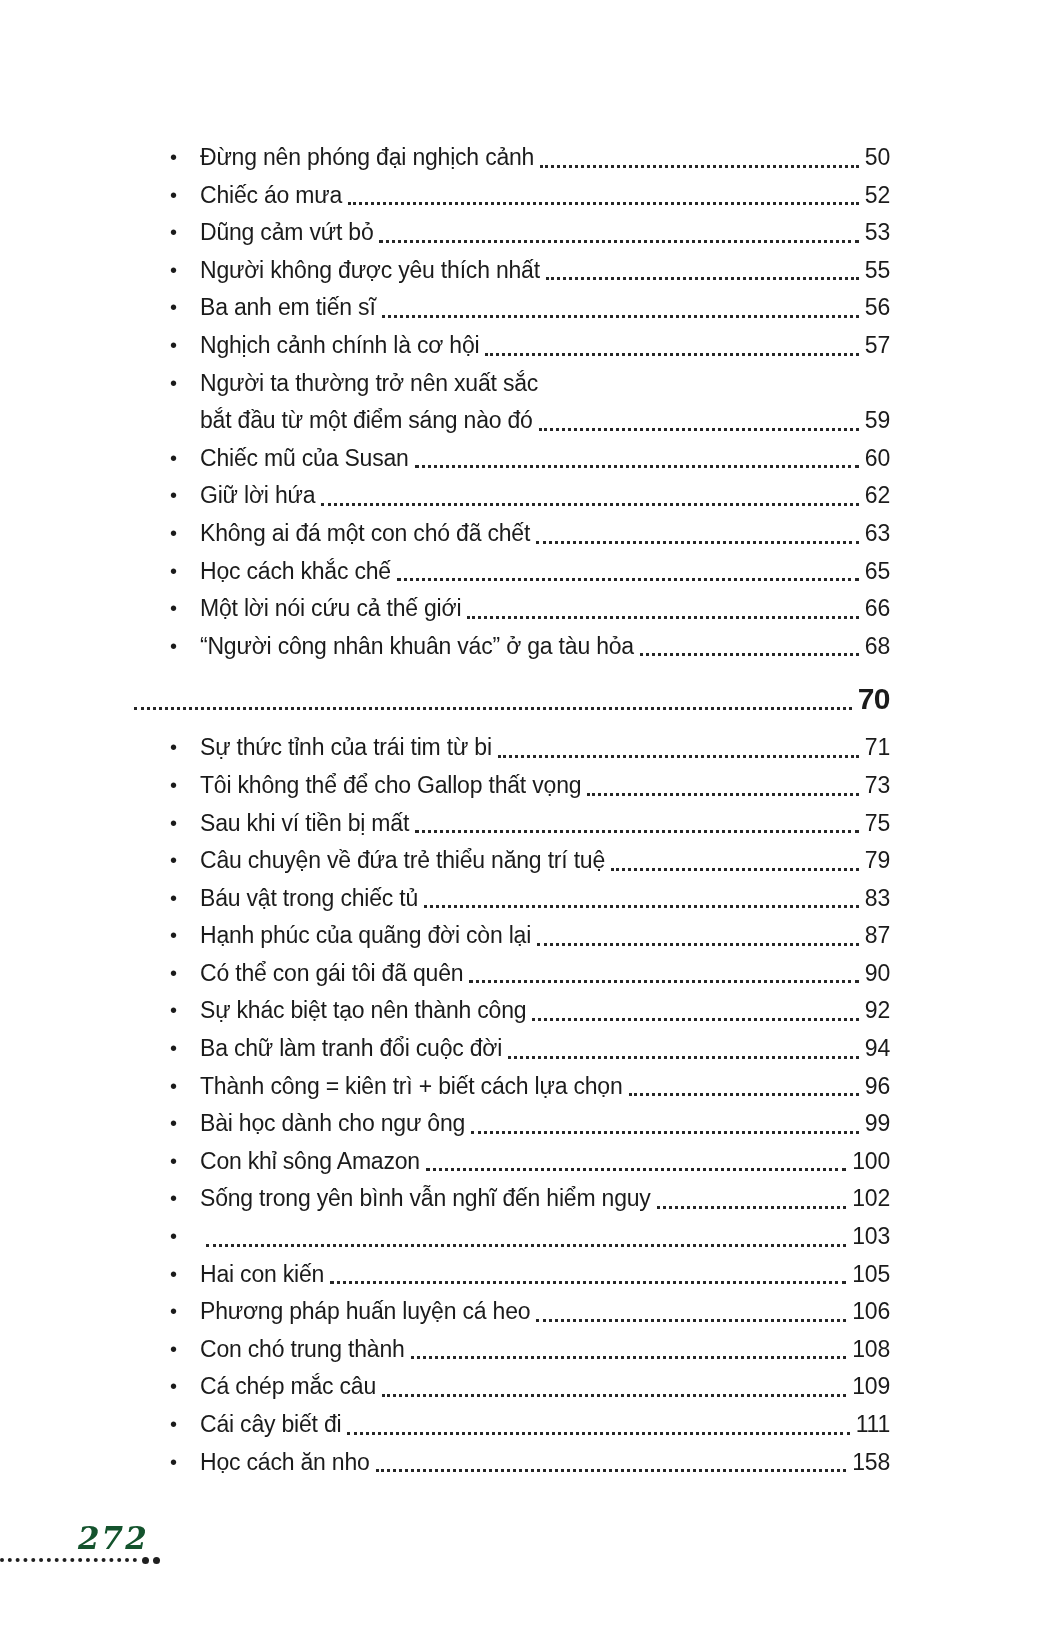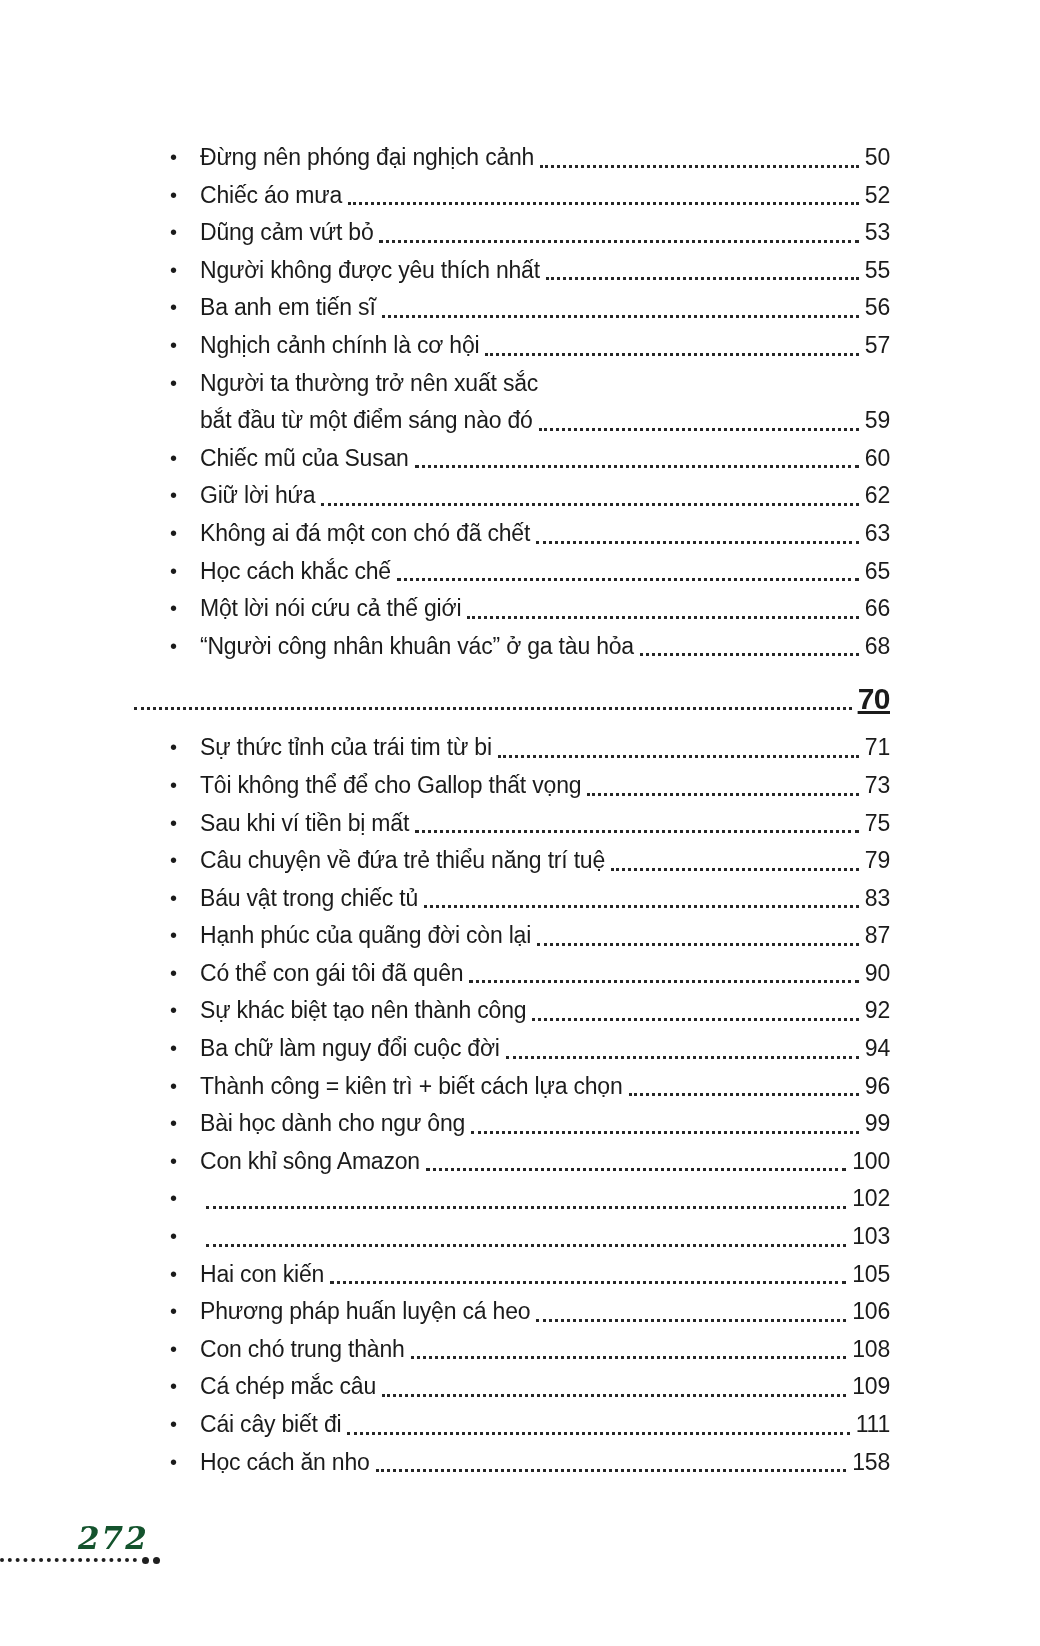--- a/index.html
+++ b/index.html
@@ -73,21 +73,20 @@
     font-size: 30px;
     font-weight: bold;
     letter-spacing: -0.5px;
   }
   .part-header .leader {
     margin-bottom: 11px;
     border-bottom: 3px dotted #262626;
   }
   .part-header .header-page {
     white-space: nowrap;
-    text-decoration: underline;
   }
   .footer {
     position: absolute;
     left: 0;
     top: 1521px;
     width: 172px;
   }
   .footer-page-number {
     margin-left: 78px;
     font-family: "DejaVu Serif", serif;
@@ -343,21 +342,21 @@
               <span class="entry-title">Sự khác biệt tạo nên thành công</span>
               <span class="leader"></span>
               <span class="entry-page">92</span>
             </div>
           </div>
   </div>
         <div class="toc-row">
     <span class="bullet">•</span>
     <div class="entry-lines">
             <div class="entry-line">
-              <span class="entry-title">Ba chữ làm nguy đổi cuộc đời</span>
+              <span class="entry-title">Ba chữ làm tranh đổi cuộc đời</span>
               <span class="leader"></span>
               <span class="entry-page">94</span>
             </div>
           </div>
   </div>
         <div class="toc-row">
     <span class="bullet">•</span>
     <div class="entry-lines">
             <div class="entry-line">
               <span class="entry-title">Thành công = kiên trì + biết cách lựa chọn</span>
@@ -383,20 +382,21 @@
               <span class="entry-title">Con khỉ sông Amazon</span>
               <span class="leader"></span>
               <span class="entry-page">100</span>
             </div>
           </div>
   </div>
         <div class="toc-row">
     <span class="bullet">•</span>
     <div class="entry-lines">
             <div class="entry-line">
+              <span class="entry-title">Sống trong yên bình vẫn nghĩ đến hiểm nguy</span>
               <span class="leader"></span>
               <span class="entry-page">102</span>
             </div>
           </div>
   </div>
         <div class="toc-row">
     <span class="bullet">•</span>
     <div class="entry-lines">
             <div class="entry-line">
               <span class="leader"></span>

